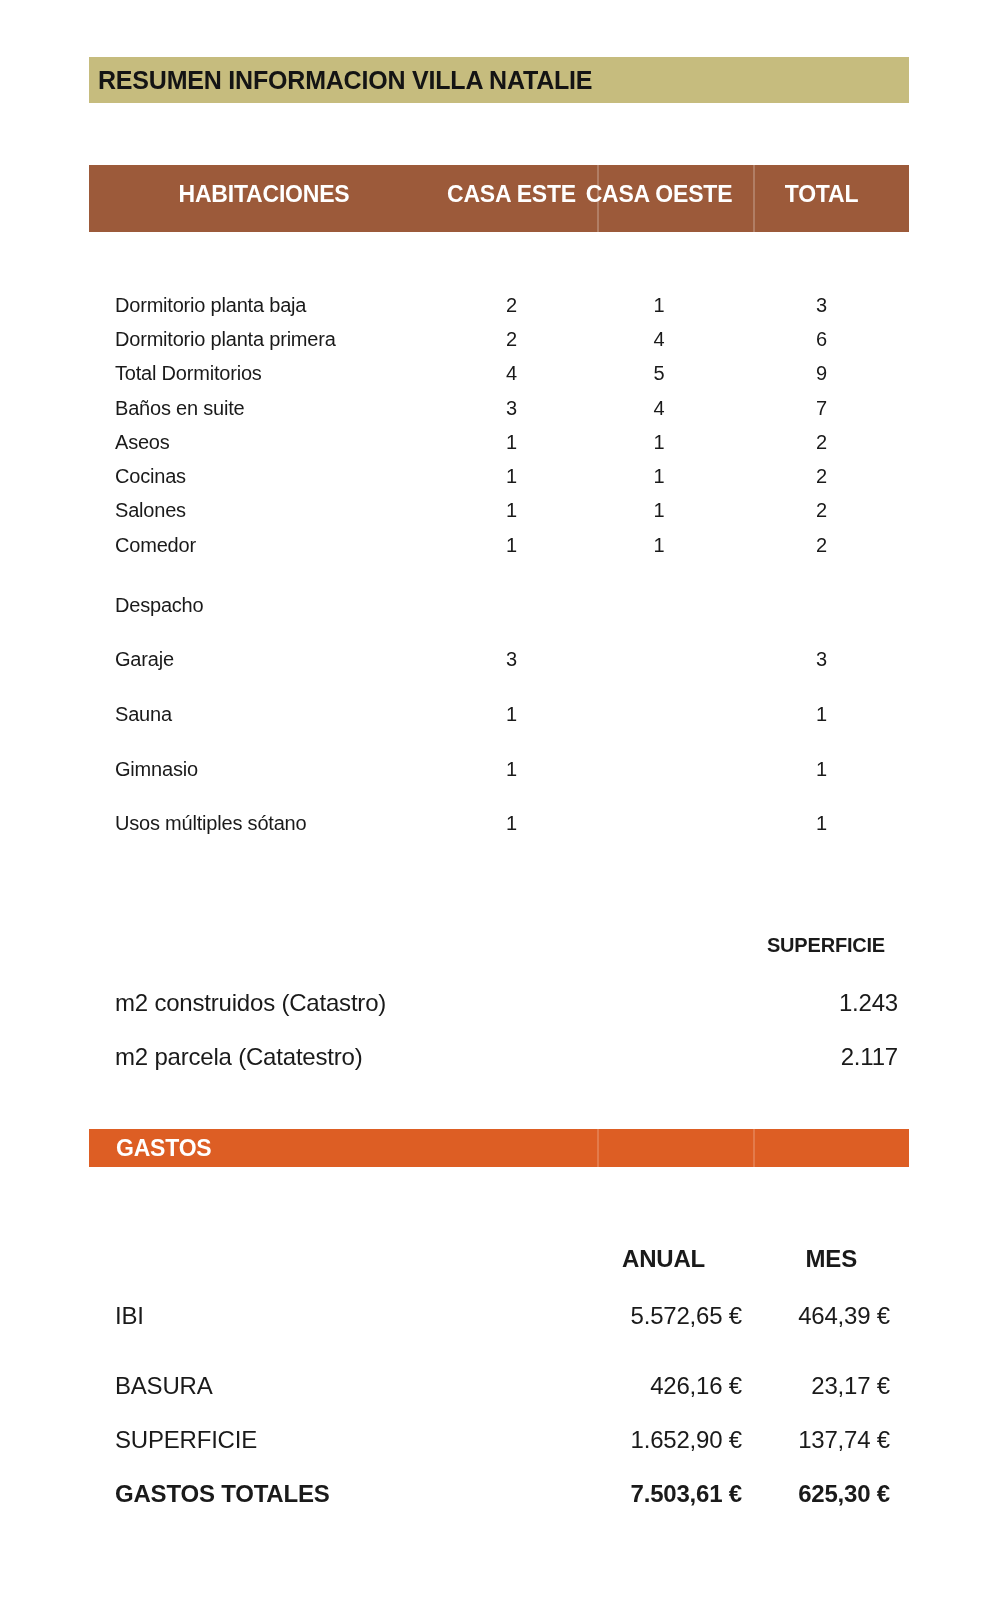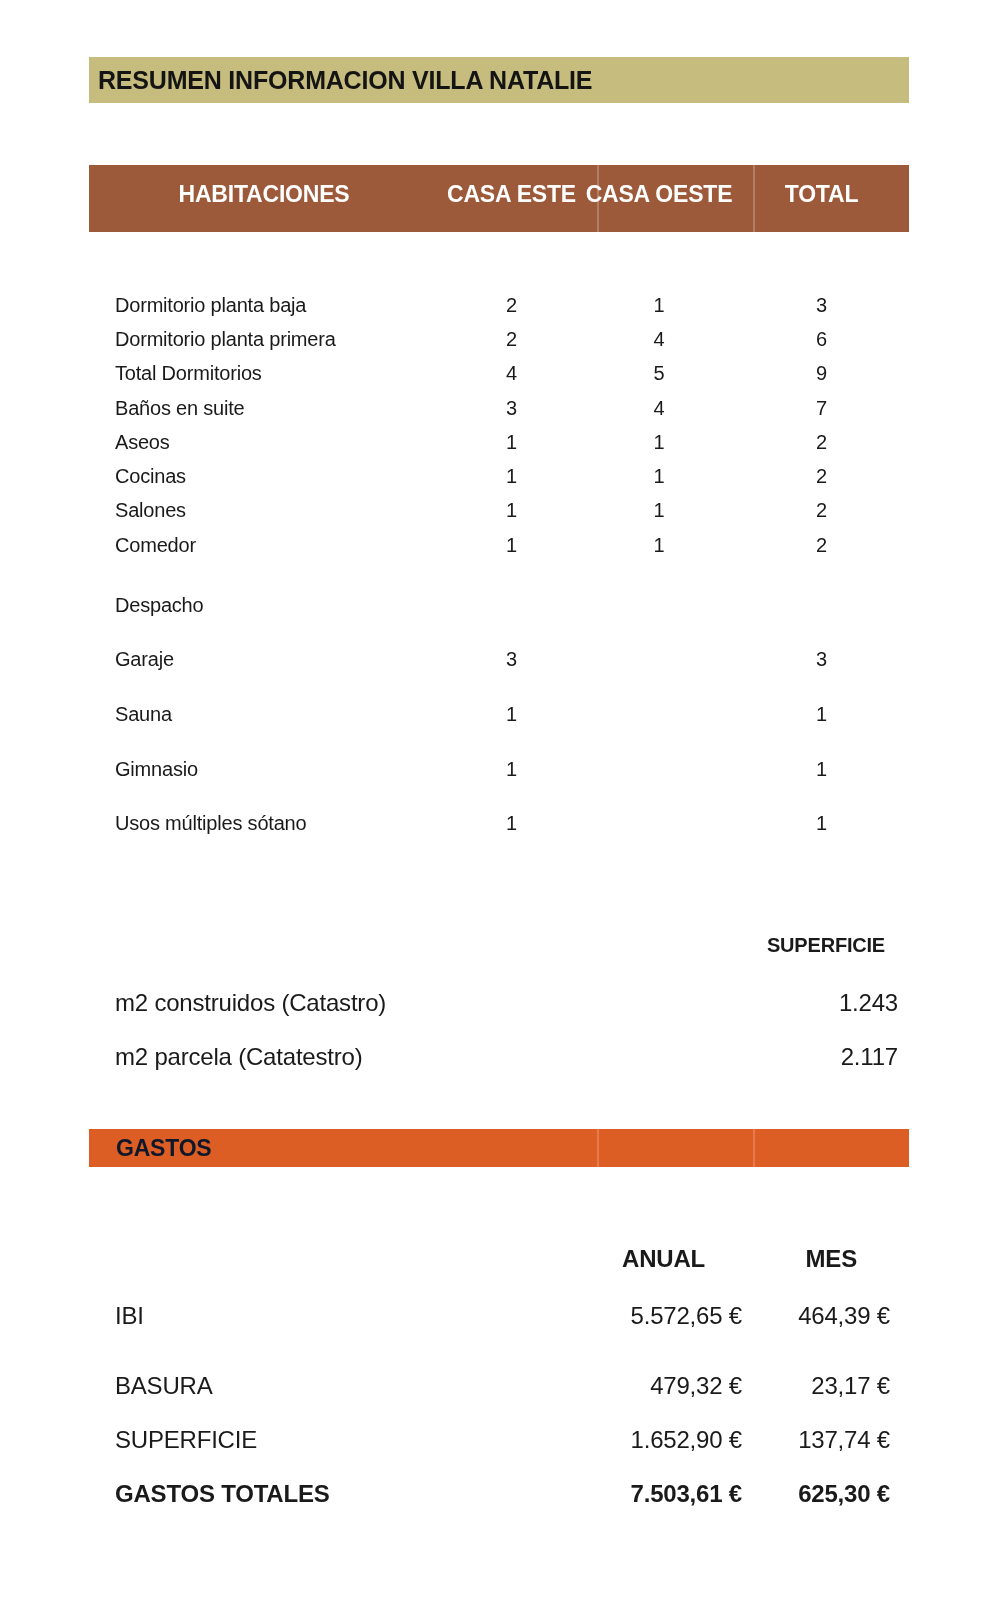--- a/index.html
+++ b/index.html
@@ -39,21 +39,21 @@
     position:absolute; top:931px; right:118px; height:28px; line-height:28px;
     font-size:20px; font-weight:bold;
   }
   .sup-row { position:absolute; left:0; width:1003px; height:28px; line-height:28px; font-size:24px;padding-left:20px; }
   .sup-row .sup-label { position:absolute; left:115px; white-space:nowrap; }
   .sup-row .sup-value { position:absolute; right:105px; }
   .sup-row-1 { top:989px; } .sup-row-2 { top:1043px; }
   
   .gastos-bar {
     position:absolute; left:89px; top:1129px; width:820px; height:38px;
-    background:#dd5e24; color:#0f172a; font-weight:bold; font-size:23px;
+    background:#dd5e24; color:#ffffff; font-weight:bold; font-size:23px;
     line-height:38px; padding-left:27px;
   }
   .gastos-bar .vdivider { background:rgba(255,255,255,0.18); }
   .gastos-cols { position:absolute; left:0; top:1245px; width:1003px; height:28px; line-height:28px; font-size:24px; font-weight:bold; }
   .gastos-cols .col-anual { position:absolute; right:298px; }
   .gastos-cols .col-mes   { position:absolute; right:146px; }
   .gastos-row { position:absolute; left:0; width:1003px; height:28px; line-height:28px; font-size:24px; }
   .gastos-row .g-label { position:absolute; left:115px; white-space:nowrap; }
   .gastos-row .g-anual { position:absolute; right:261px; }
   .gastos-row .g-mes   { position:absolute; right:113px; }
@@ -183,21 +183,21 @@
   </div>
 
   <div id="gastos-rows-host">
       <div class="gastos-row" style="top: 1302px;">
         <span class="g-label">IBI</span>
         <span class="g-anual">5.572,65 €</span>
         <span class="g-mes">464,39 €</span>
       </div>
       <div class="gastos-row" style="top: 1372px;">
         <span class="g-label">BASURA</span>
-        <span class="g-anual">479,32 €</span>
+        <span class="g-anual">426,16 €</span>
         <span class="g-mes">23,17 €</span>
       </div>
       <div class="gastos-row" style="top: 1426px;">
         <span class="g-label">SUPERFICIE</span>
         <span class="g-anual">1.652,90 €</span>
         <span class="g-mes">137,74 €</span>
       </div>
       <div class="gastos-row bold" style="top: 1480px;">
         <span class="g-label">GASTOS TOTALES</span>
         <span class="g-anual">7.503,61 €</span>

